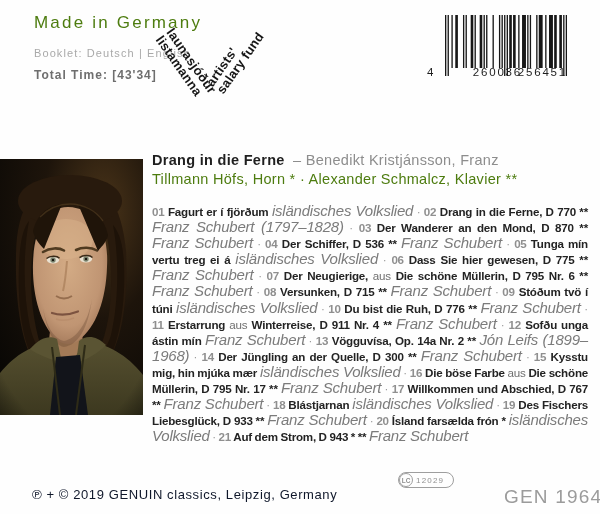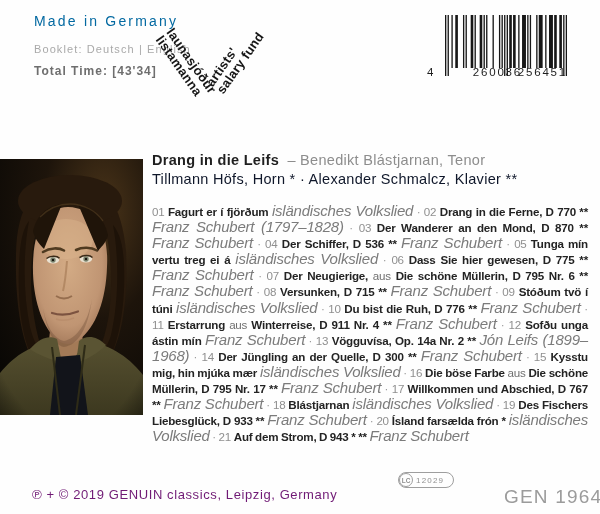--- a/index.html
+++ b/index.html
@@ -1,21 +1,21 @@
 <!DOCTYPE html>
 <html><head>
 <meta charset="utf-8">
 <style>
   html,body{margin:0;padding:0;background:#ffffff;}
   .cover{position:relative;width:600px;height:514px;background:#fefefe;overflow:hidden;
          font-family:"Liberation Sans",sans-serif;}
 
   
   .hdr-left{position:absolute;left:34px;top:13px;}
-  .made-in{font-size:14px;color:#0369a1;letter-spacing:2.2px;white-space:nowrap;}
+  .made-in{font-size:17px;color:#4d7c0f;letter-spacing:2.2px;white-space:nowrap;}
   .booklet{font-size:11px;color:#a9a9a9;letter-spacing:1.1px;margin-top:14px;white-space:nowrap;}
   .total-time{font-size:12px;font-weight:700;color:#6e6e6e;letter-spacing:1px;margin-top:9px;white-space:nowrap;}
 
   
   .stamp{position:absolute;left:163px;top:4px;width:155px;height:102px;}
   .stamp .arm{position:absolute;font-weight:700;font-size:13px;line-height:13px;
               color:#161616;white-space:nowrap;letter-spacing:0.2px;}
   .stamp .arm-left{left:12px;top:22px;transform:rotate(55deg);transform-origin:0 0;}
   .stamp .arm-right{left:62px;top:66px;height:26px;transform:rotate(-55deg);transform-origin:0 100%;}
 
@@ -28,34 +28,34 @@
   .bc-left{left:37px;width:58px;text-align:right;}
   .bc-right{left:82px;width:58px;text-align:right;}
 
   
   .photo{position:absolute;left:0;top:159px;width:143px;height:256px;}
 
   
   .titleblock{position:absolute;left:152px;top:152px;width:436px;font-size:14.5px;letter-spacing:0.3px;}
   .album-title{font-weight:700;color:#1f1f1f;}
   .album-credit{color:#8d8d8d;margin-left:4px;}
-  .credit2{color:#0f172a;margin-top:3px;}
+  .credit2{color:#4d7c0f;margin-top:3px;}
 
   
   .tracks{position:absolute;left:152px;top:203px;width:436px;
           font-size:11.6px;line-height:15.1px;text-align:justify;
           letter-spacing:-0.2px;word-spacing:-0.4px;color:#8f8f8f;}
-  .tracks .tno{color:#8f8f8f;font-weight:400;}
+  .tracks .tno{color:#8f8f8f;font-weight:700;}
   .tracks .ttl{color:#232323;font-weight:700;}
   .tracks .aus{color:#6f6f6f;font-weight:400;}
   .tracks .tattr{color:#7b7b7b;font-style:italic;font-size:15px;}
   .tracks .sep{color:#9b9b9b;}
 
   
-  .copyright{position:absolute;left:32px;top:487px;font-size:13px;color:#701a75;letter-spacing:0.6px;white-space:nowrap;}
+  .copyright{position:absolute;left:32px;top:487px;font-size:13px;color:#0f172a;letter-spacing:0.6px;white-space:nowrap;}
   .lc-badge{position:absolute;left:398px;top:472px;width:56px;height:16px;
             border:1.4px solid #9e9e9e;border-radius:9px;display:flex;align-items:center;
             box-sizing:border-box;color:#8f8f8f;}
   .lc-circle{width:14px;height:14px;border:1.4px solid #9e9e9e;border-radius:50%;
              box-sizing:border-box;font-size:6.5px;font-weight:700;display:flex;
              align-items:center;justify-content:center;margin-left:0px;flex:none;letter-spacing:0;}
   .lc-num{font-size:8px;letter-spacing:1.2px;margin-left:3px;}
   .catalog{position:absolute;left:504px;top:486px;font-size:19px;color:#9b9b9b;letter-spacing:1.2px;white-space:nowrap;}
 </style>
 </head>
@@ -181,22 +181,22 @@
     <path d="M30,190 C40,178 50,176 57,180 L62,204 C50,200 38,196 30,190 Z" fill="#5a5433"></path>
     <path d="M106,186 C96,176 86,176 79,182 L76,204 C88,200 98,194 106,186 Z" fill="#5a5433"></path>
     <path d="M56,198 L80,196 L88,256 L50,256 Z" fill="#12141a"></path>
     <path d="M52,188 L60,256" stroke="#2e2b17" stroke-width="2" fill="none"></path>
     <path d="M85,186 L76,256" stroke="#2e2b17" stroke-width="2" fill="none"></path>
     <rect width="143" height="256" fill="url(#pvin)"></rect>
   </svg>
 
   <div class="titleblock">
     <div>
-      <span class="album-title">Drang in die Leifs</span>
-      <span class="album-credit">– Benedikt Blástjarnan, Tenor</span>
+      <span class="album-title">Drang in die Ferne</span>
+      <span class="album-credit">– Benedikt Kristjánsson, Franz</span>
     </div>
     <div class="credit2">Tillmann Höfs, Horn * · Alexander Schmalcz, Klavier **</div>
   </div>
 
   <div class="tracks"><span><span class="tno">01 </span><span class="ttl">Fagurt er í fjörðum</span> <span class="tattr">isländisches Volkslied</span></span><span class="sep"> · </span><span><span class="tno">02 </span><span class="ttl">Drang in die Ferne, D 770 **</span> <span class="tattr">Franz Schubert (1797–1828)</span></span><span class="sep"> · </span><span><span class="tno">03 </span><span class="ttl">Der Wanderer an den Mond, D 870 **</span> <span class="tattr">Franz Schubert</span></span><span class="sep"> · </span><span><span class="tno">04 </span><span class="ttl">Der Schiffer, D 536 **</span> <span class="tattr">Franz Schubert</span></span><span class="sep"> · </span><span><span class="tno">05 </span><span class="ttl">Tunga mín vertu treg ei á</span> <span class="tattr">isländisches Volkslied</span></span><span class="sep"> · </span><span><span class="tno">06 </span><span class="ttl">Dass Sie hier gewesen, D 775 **</span> <span class="tattr">Franz Schubert</span></span><span class="sep"> · </span><span><span class="tno">07 </span><span class="ttl">Der Neugierige, </span><span class="aus">aus</span><span class="ttl"> Die schöne Müllerin, D 795 Nr. 6 **</span> <span class="tattr">Franz Schubert</span></span><span class="sep"> · </span><span><span class="tno">08 </span><span class="ttl">Versunken, D 715 **</span> <span class="tattr">Franz Schubert</span></span><span class="sep"> · </span><span><span class="tno">09 </span><span class="ttl">Stóðum tvö í túni</span> <span class="tattr">isländisches Volkslied</span></span><span class="sep"> · </span><span><span class="tno">10 </span><span class="ttl">Du bist die Ruh, D 776 **</span> <span class="tattr">Franz Schubert</span></span><span class="sep"> · </span><span><span class="tno">11 </span><span class="ttl">Erstarrung </span><span class="aus">aus</span><span class="ttl"> Winterreise, D 911 Nr. 4 **</span> <span class="tattr">Franz Schubert</span></span><span class="sep"> · </span><span><span class="tno">12 </span><span class="ttl">Sofðu unga ástin mín</span> <span class="tattr">Franz Schubert</span></span><span class="sep"> · </span><span><span class="tno">13 </span><span class="ttl">Vögguvísa, Op. 14a Nr. 2 **</span> <span class="tattr">Jón Leifs (1899–1968)</span></span><span class="sep"> · </span><span><span class="tno">14 </span><span class="ttl">Der Jüngling an der Quelle, D 300 **</span> <span class="tattr">Franz Schubert</span></span><span class="sep"> · </span><span><span class="tno">15 </span><span class="ttl">Kysstu mig, hin mjúka mær</span> <span class="tattr">isländisches Volkslied</span></span><span class="sep"> · </span><span><span class="tno">16 </span><span class="ttl">Die böse Farbe </span><span class="aus">aus</span><span class="ttl"> Die schöne Müllerin, D 795 Nr. 17 **</span> <span class="tattr">Franz Schubert</span></span><span class="sep"> · </span><span><span class="tno">17 </span><span class="ttl">Willkommen und Abschied, D 767 **</span> <span class="tattr">Franz Schubert</span></span><span class="sep"> · </span><span><span class="tno">18 </span><span class="ttl">Blástjarnan</span> <span class="tattr">isländisches Volkslied</span></span><span class="sep"> · </span><span><span class="tno">19 </span><span class="ttl">Des Fischers Liebesglück, D 933 **</span> <span class="tattr">Franz Schubert</span></span><span class="sep"> · </span><span><span class="tno">20 </span><span class="ttl">Ísland farsælda frón *</span> <span class="tattr">isländisches Volkslied</span></span><span class="sep"> · </span><span><span class="tno">21 </span><span class="ttl">Auf dem Strom, D 943 * **</span> <span class="tattr">Franz Schubert</span></span></div>
 
   <div class="copyright">℗ + © 2019 GENUIN classics, Leipzig, Germany</div>
   <div class="lc-badge">
     <div class="lc-circle">LC</div>
     <div class="lc-num">12029</div>

